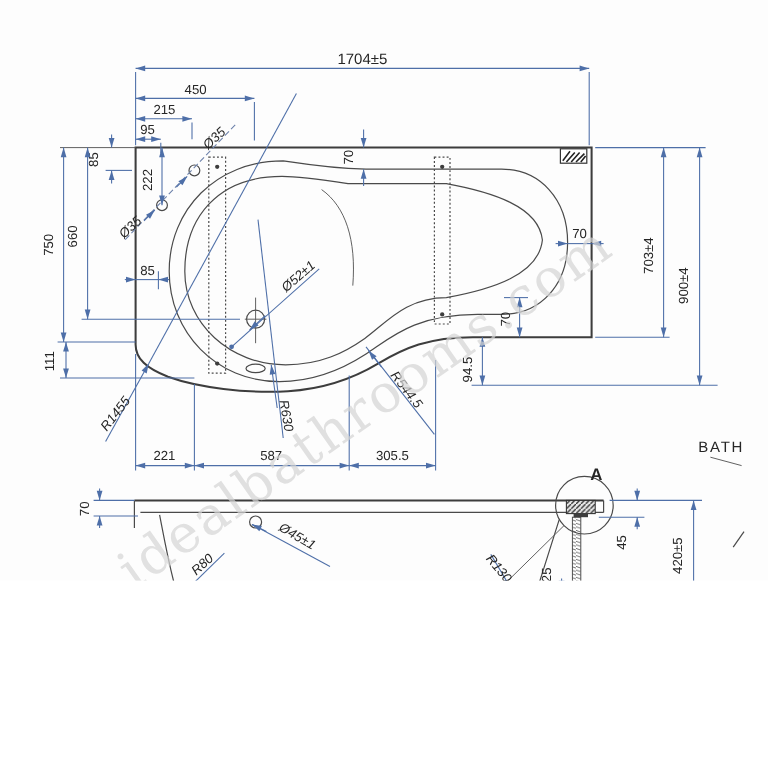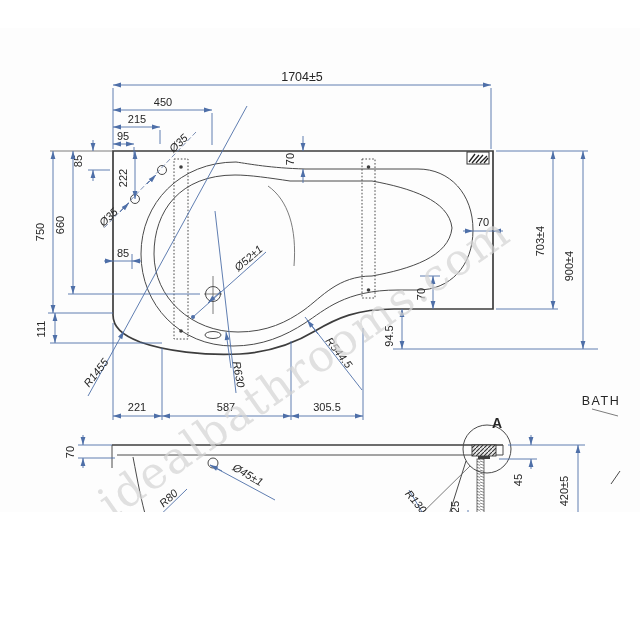--- a/index.html
+++ b/index.html
@@ -1,16 +1,16 @@
 <!DOCTYPE html>
 <html><head>
 <meta charset="utf-8">
 <style>
   html,body{margin:0;padding:0;background:#fff;}
-  .page{width:640px;height:484px;background:#fdfdfd;position:relative;overflow:hidden;margin-top:28px;}
+  .page{width:640px;height:484px;background:#fdfdfd;position:relative;overflow:hidden;}
   svg{font-family:"Liberation Sans", sans-serif;}
   .ln{stroke:#4a4a4a;stroke-width:1;fill:none;}
   .lnb{stroke:#3d3d3d;stroke-width:1.7;fill:none;}
   .lnt{stroke:#5a5a5a;stroke-width:0.8;fill:none;}
   .dot{stroke:#4a4a4a;stroke-width:1;fill:none;stroke-dasharray:1.6 1.8;}
   .dash{stroke:#6d82ab;stroke-width:0.9;fill:none;stroke-dasharray:5 2.5;}
   .dim{stroke:#4e6fa8;stroke-width:0.9;fill:none;}
   .fillb{fill:#4e6fa8;stroke:none;}
   .filld{fill:#3d3d3d;stroke:none;}
   text{fill:#262626;font-size:11px;}

